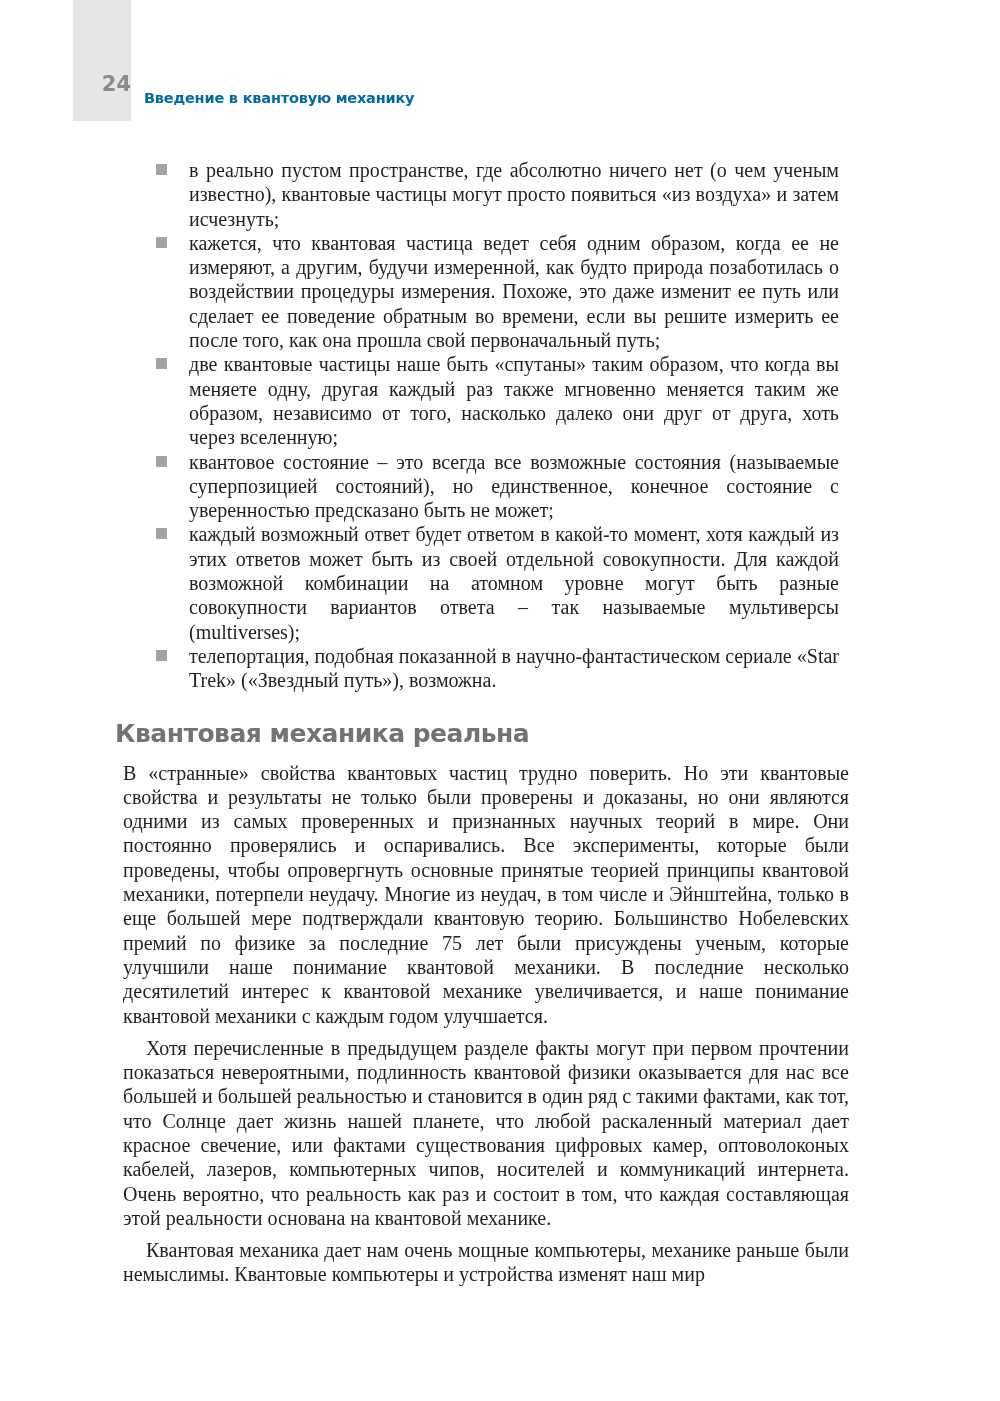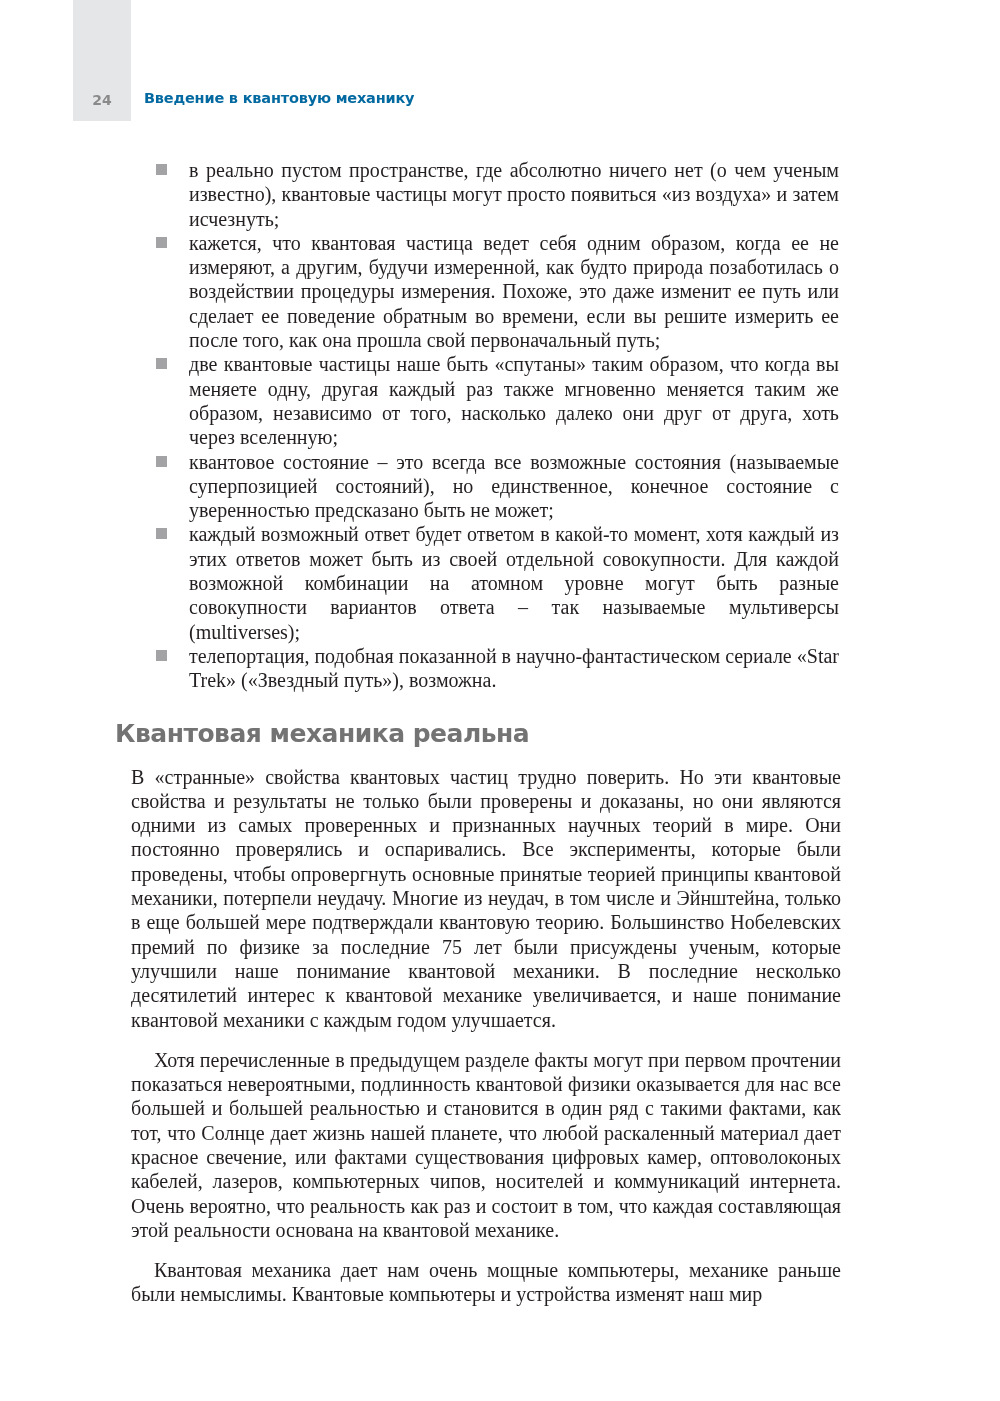--- a/index.html
+++ b/index.html
@@ -2,43 +2,43 @@
 <html><head>
   <meta charset="utf-8">
   <style>
     html, body { margin: 0; padding: 0; background: #ffffff; }
     body { width: 1000px; height: 1401px; position: relative; overflow: hidden; }
     .page-tab {
       position: absolute; left: 73px; top: 0; width: 58px; height: 121px;
       background: #e5e6e8;
     }
     .page-number {
-      position: absolute; left: 73px; top: 92px; width: 58px; text-align: center;
-      font-family: "DejaVu Sans", sans-serif; font-size: 14px; font-weight: bold; color: #8a8a8a;
+      position: absolute; left: 73px; top: 72px; width: 58px; text-align: right;
+      font-family: "DejaVu Sans", sans-serif; font-size: 21px; font-weight: bold; color: #8a8a8a;
     }
     .running-header {
       position: absolute; left: 144px; top: 90px;
       font-family: "DejaVu Sans", sans-serif; font-size: 14.5px; font-weight: bold; color: #0369a1;
       letter-spacing: -0.2px;
     }
     .content {
       position: absolute; left: 115px; top: 140px; width: 742px;
       font-family: "Liberation Serif", serif; font-size: 20px; line-height: 24.3px; color: #231f20;
       text-align: justify;
     }
     ul.bullets { list-style: none; margin: 18px; padding: 0; }
     ul.bullets li { position: relative; padding-left: 56px; margin: 0; hyphens: manual; }
     ul.bullets li .bullet {
       position: absolute; left: 23px; top: 6px; width: 11px; height: 11px; background: #a3a3a5;
     }
     h2.section-title {
       font-family: "DejaVu Sans", sans-serif; font-weight: bold; font-size: 25px;
       color: #737373; margin: 26px 0 12px 0; line-height: 30px; letter-spacing: -0.5px;
     }
-    p.para { margin: 16px; text-indent: 0; }
+    p.para { margin: 8px; text-indent: 0; }
     p.para.indent { text-indent: 23px; }
   </style>
 </head>
 <body>
 
 <div class="page-tab"></div>
 <div class="page-number">24</div>
 <div class="running-header">Введение в квантовую механику</div>
 
 <div class="content">

